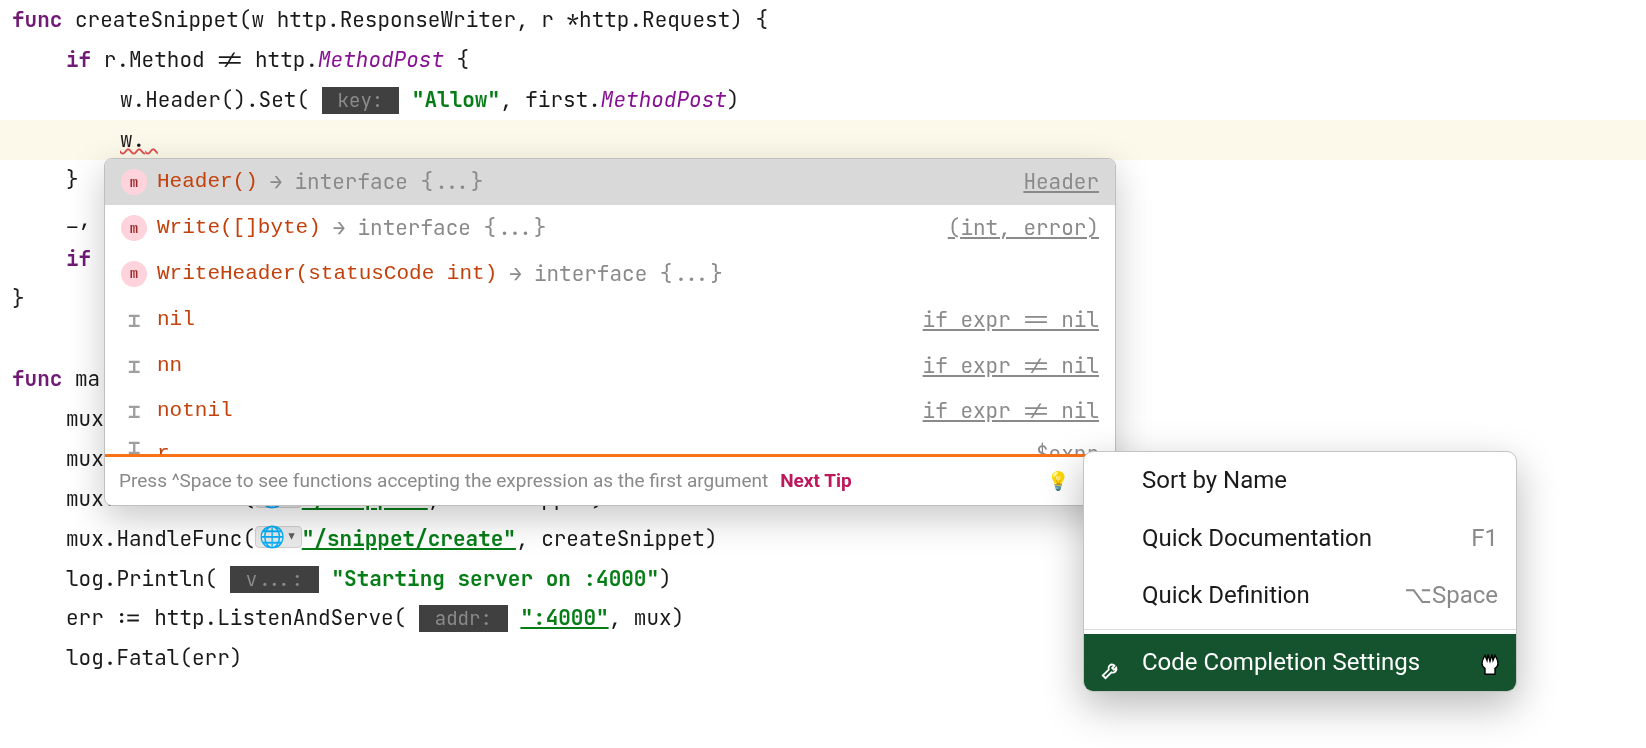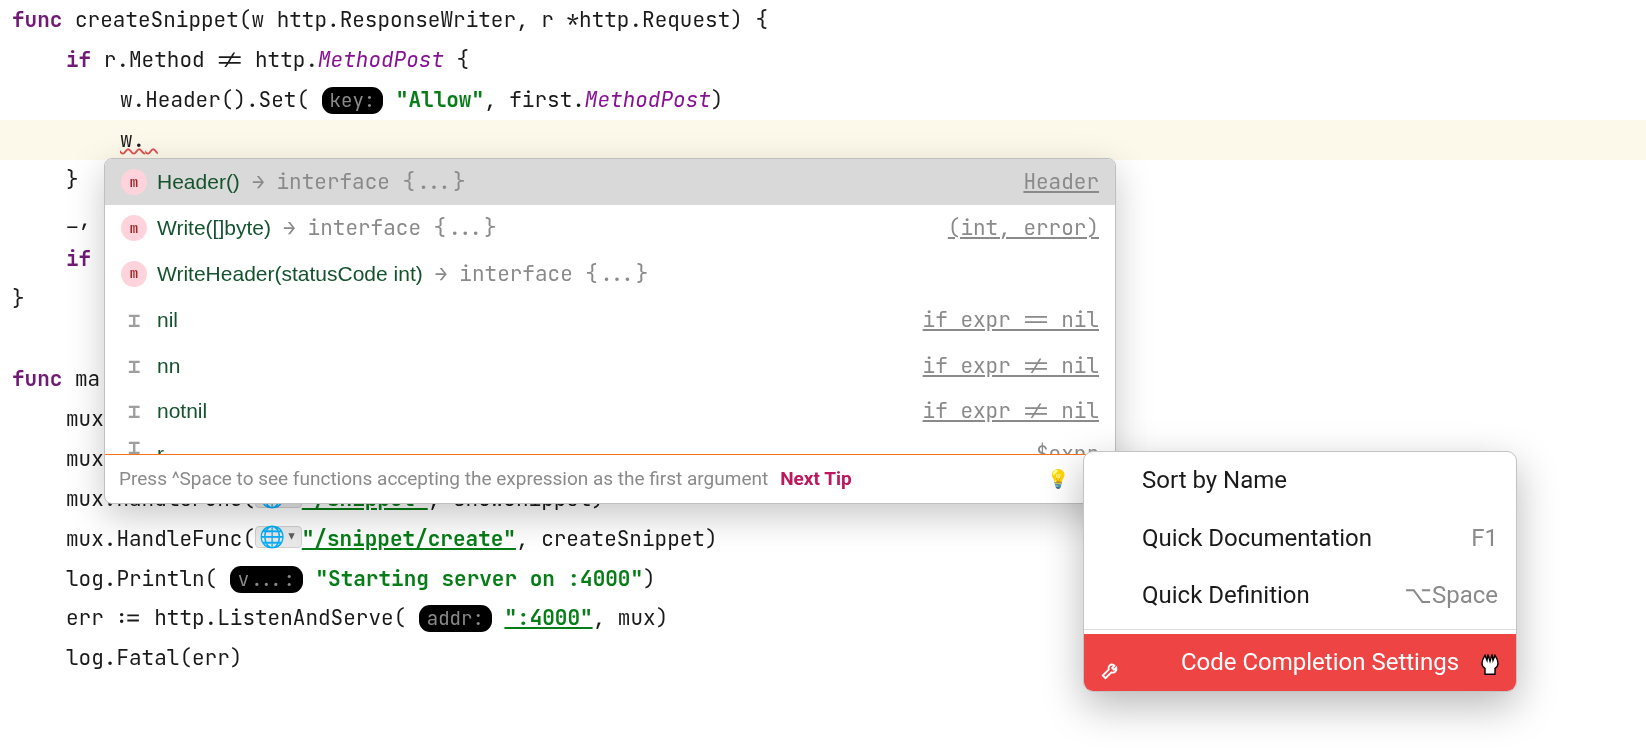--- a/index.html
+++ b/index.html
@@ -18,23 +18,23 @@
     .code-area { padding: 0; }
     .line { padding: 0 12px; }
     .indent1 { padding-left: 66px; }
     .indent2 { padding-left: 120px; }
     .kw { color: #701a75; font-weight: 600; }
     .ident { color: #1a1a1a; }
     .member { color: #871094; font-style: italic; }
     .string { color: #067D17; font-weight: 600; }
     .str-link { color: #067D17; font-weight: 600; text-decoration: underline; }
     .hint {
-      background: #000000;
-      border-radius: 11px;
-      padding: 1px 8px;
+      background: #404040;
+      border-radius: 0;
+      padding: 1px 16px;
       color: #5b5b5b;
       font-size: 19px;
       font-style: normal;
     }
     .hint-ghost { color: #8a8a8a; }
     .line-hl { background: #fdf9ea; }
     .squiggly {
       border-bottom: 2px wavy #e05252 dotted;
       text-decoration: underline wavy #e05252;
       text-decoration-thickness: 2px;
@@ -83,33 +83,33 @@
       color: #9b2b2b;
       background: #ffd3db;
       flex-shrink: 0;
     }
     .c-icon.templ {
       background: none;
       color: #9e9e9e;
       font-size: 20px;
       border-radius: 0;
     }
-    .c-left { font-family: Liberation Sans, sans-serif; color: #14532d; }
+    .c-left { font-family: Liberation Mono, monospace; color: #c2410c; }
     .c-arrow { color: #8a8a8a; margin: 0 2px; }
     .c-iface { color: #8a8a8a; }
     .c-spacer { flex: 1; }
     .c-right { color: #8a8a8a; font-family: inherit; text-decoration: underline; }
     .c-item.cut { height: 20px; overflow: hidden; padding-top: 0; padding-bottom: 0; align-items: flex-start; }
 
     .c-hint {
       display: flex;
       align-items: center;
       gap: 12px;
       padding: 6px 14px;
-      border-top: 1px solid #f97316;
+      border-top: 3px solid #f97316;
       font-size: 19px;
       color: #8a8a8a;
       font-family: -apple-system, "Segoe UI", Roboto, sans-serif;
     }
     .c-hint .link { color: #be185d; font-weight: bold; }
     .bulb { color: #e8a72c; font-size: 18px; }
 
     
     .ctx {
       position: absolute;
@@ -126,21 +126,21 @@
     }
     .ctx-item {
       display: flex;
       align-items: center;
       padding: 6px 18px 6px 58px;
       position: relative;
       cursor: pointer;
     }
     .ctx-item .shortcut { margin-left: auto; color: #8a8a8a; }
     .ctx-sep { height: 1px; background: #dcdcdc; margin: 4px 0; }
-    .ctx-item.sel { background: #ef4444; color: #fff; justify-content: center; }
+    .ctx-item.sel { background: #14532d; color: #fff; }
     .ctx-icon {
       position: absolute; left: 16px; top: 50%; transform: translateY(-50%);
       width: 24px; height: 24px; color: #fff;
     }
     .cursor {
       position: absolute;
       right: 14px;
       top: 50%;
       transform: translateY(-30%);
       pointer-events: none;

